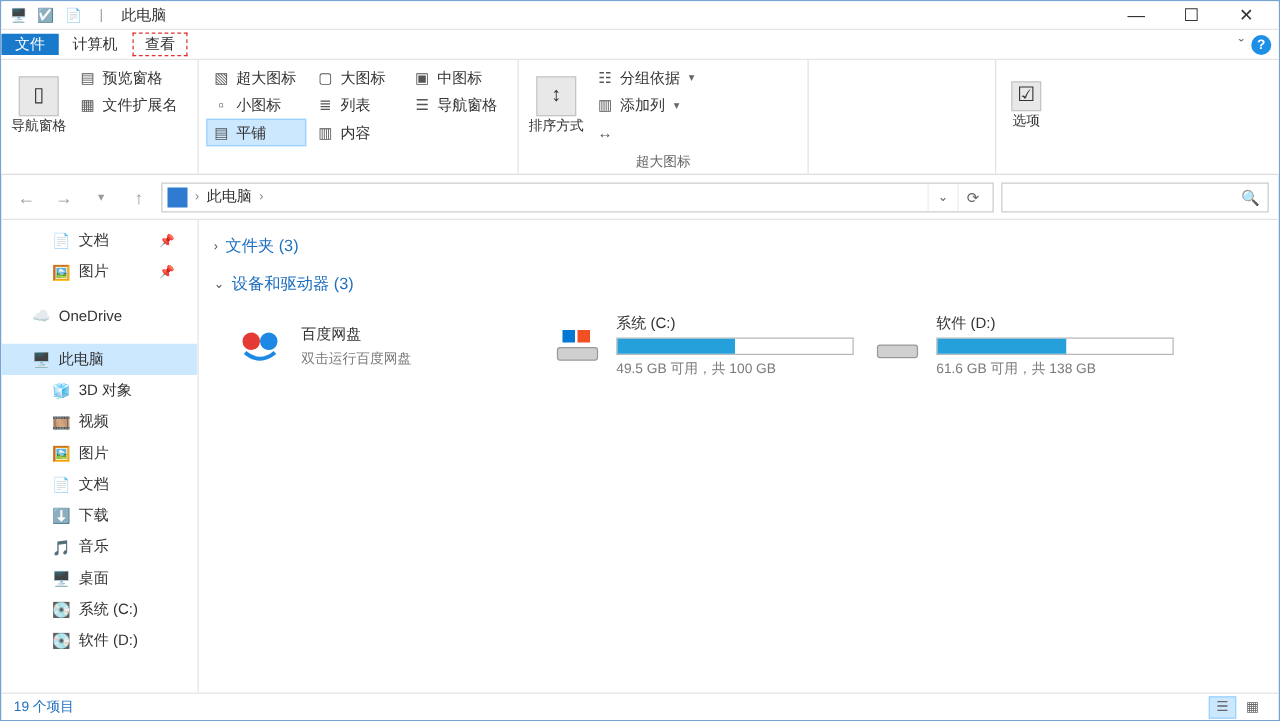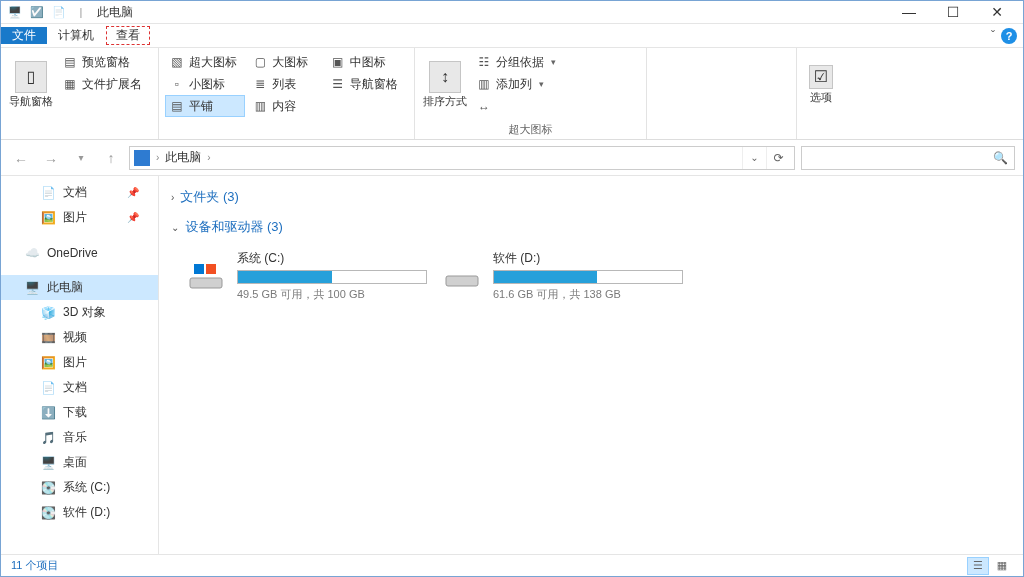--- a/index.html
+++ b/index.html
@@ -292,20 +292,33 @@
       <span class="chev">›</span>
       <span>文件夹 (3)</span>
     </div>
     <div class="grp-header">
       <span class="chev">⌄</span>
       <span>设备和驱动器 (3)</span>
     </div>
     <div class="grp-items">
       <div class="tile">
         <div class="tile-icon">
+            <svg width="36" height="36" viewBox="0 0 36 36">
+              <circle cx="11" cy="15" r="7" fill="#e53935"></circle>
+              <circle cx="25" cy="15" r="7" fill="#1e88e5"></circle>
+              <path d="M6 24 Q18 34 30 24" stroke="#1e88e5" stroke-width="3" fill="none"></path>
+            </svg>
+          </div>
+        <div class="tile-body">
+          <div class="tile-title">百度网盘</div>
+          <div class="tile-sub">双击运行百度网盘</div>
+        </div>
+      </div>
+      <div class="tile">
+        <div class="tile-icon">
             <svg width="40" height="40" viewBox="0 0 40 40">
               <rect x="4" y="22" width="32" height="10" rx="2" fill="#d0d0d0" stroke="#999"></rect>
               <rect x="8" y="8" width="10" height="10" fill="#0078d4"></rect>
               <rect x="20" y="8" width="10" height="10" fill="#f25022"></rect>
             </svg>
           </div>
         <div class="tile-body">
           <div class="tile-title">系统 (C:)</div>
           <div class="bar">
               <div class="bar-fill" style="width:50%"></div>
@@ -326,18 +339,18 @@
               <div class="bar-fill" style="width:55%"></div>
             </div>
           <div class="tile-sub">61.6 GB 可用，共 138 GB</div>
         </div>
       </div>
     </div>
   </div>
 </div>
 
 <div class="statusbar">
-  <span>11 个项目</span>
+  <span>19 个项目</span>
   <div class="status-right">
     <div class="vbtn active">☰</div>
     <div class="vbtn">▦</div>
   </div>
 </div>
 
 </body></html>

